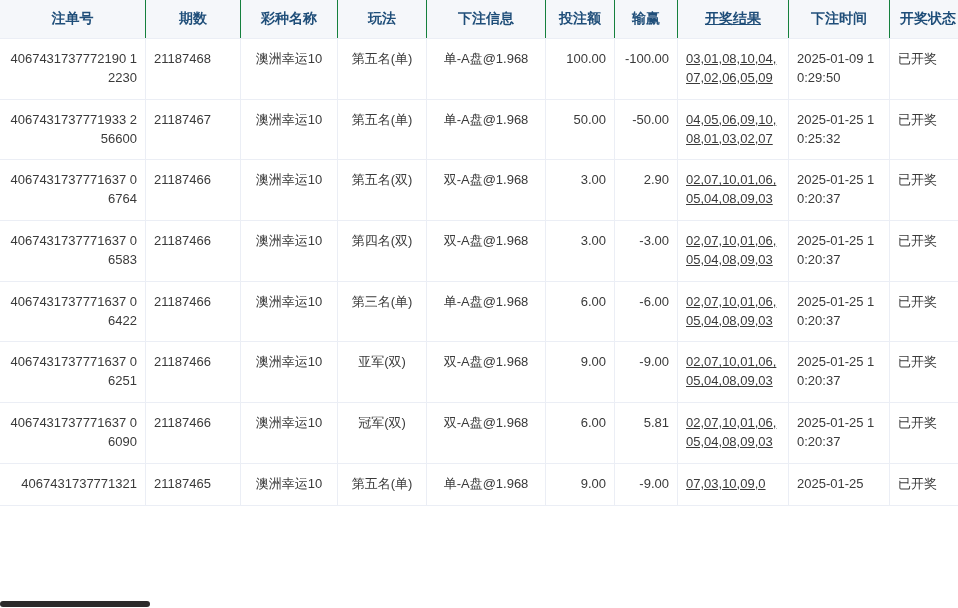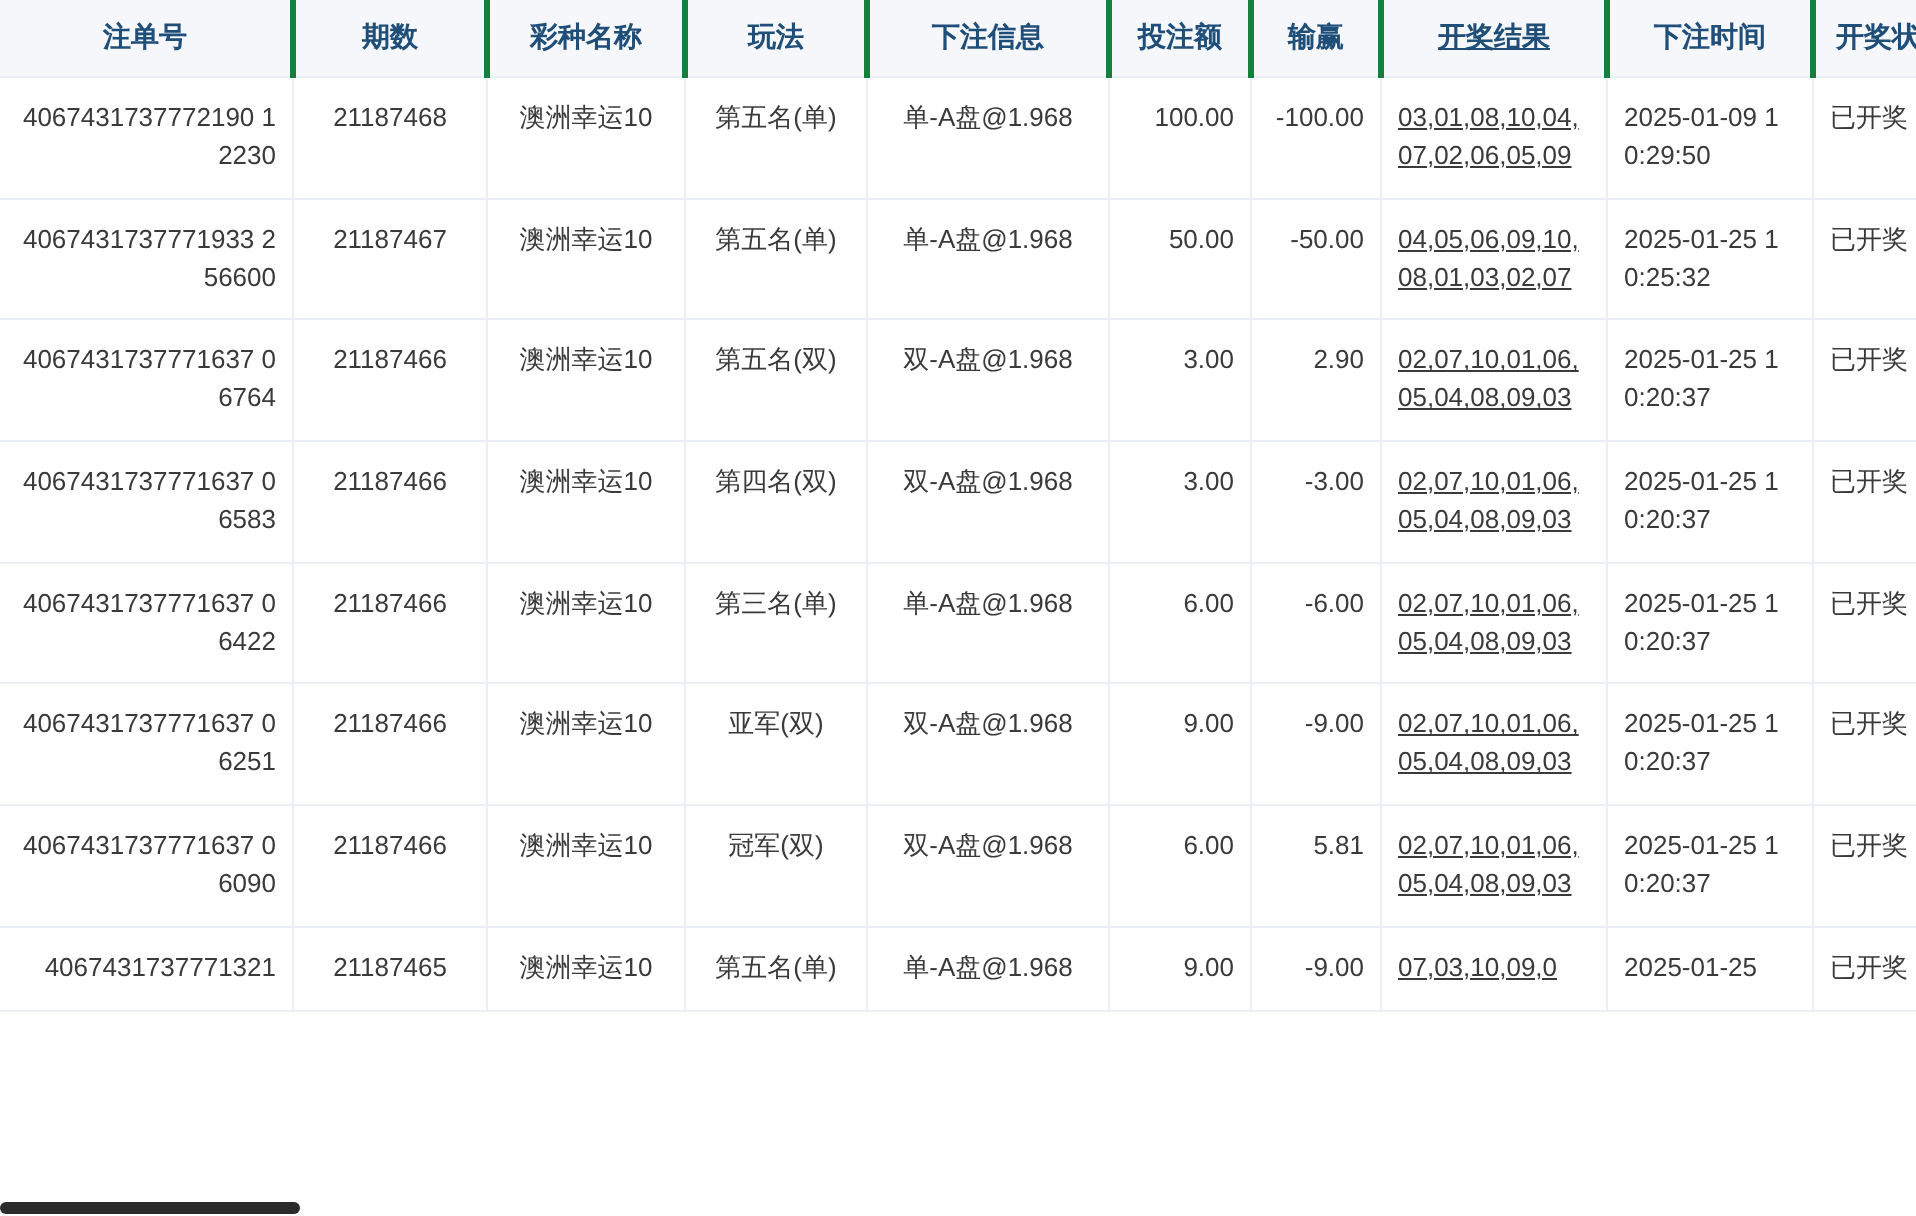--- a/index.html
+++ b/index.html
@@ -26,21 +26,21 @@
     table-layout: fixed;
     width: 958px;
   }
   table.bet-table thead th {
     background: #f5f7fa;
     color: #1f4e79;
     font-weight: bold;
     font-size: 14px;
     text-align: center;
     padding: 10px 4px;
-    border-right: 3px solid #15803d;
+    border-right: 1px solid #15803d;
     border-bottom: 1px solid #ebeef5;
     white-space: nowrap;
     overflow: hidden;
   }
   table.bet-table thead th:last-child {
     border-right: none;
   }
   table.bet-table tbody td {
     padding: 11px 8px;
     border-bottom: 1px solid #ebeef5;
@@ -48,21 +48,21 @@
     vertical-align: top;
     line-height: 1.45;
     font-size: 13px;
     color: #3a3a3a;
     word-break: break-all;
   }
   table.bet-table tbody td:last-child {
     border-right: none;
   }
   .col-id      { width: 137px; text-align: right; }
-  .col-period  { width: 86px;  text-align: center; }
+  .col-period  { width: 86px;  }
   .col-lottery { width: 88px;  text-align: center; }
   .col-play    { width: 80px;  text-align: center; }
   .col-betinfo { width: 110px; text-align: center; }
   .col-amount  { width: 60px;  text-align: right; }
   .col-winloss { width: 54px;  text-align: right; }
   .col-result  { width: 102px; text-align: left; text-decoration: underline; }
   .col-time    { width: 92px;  text-align: left; }
   .col-drawst  { width: 68px;  text-align: left; }
 
   .num-neg { color: #3a3a3a; }

